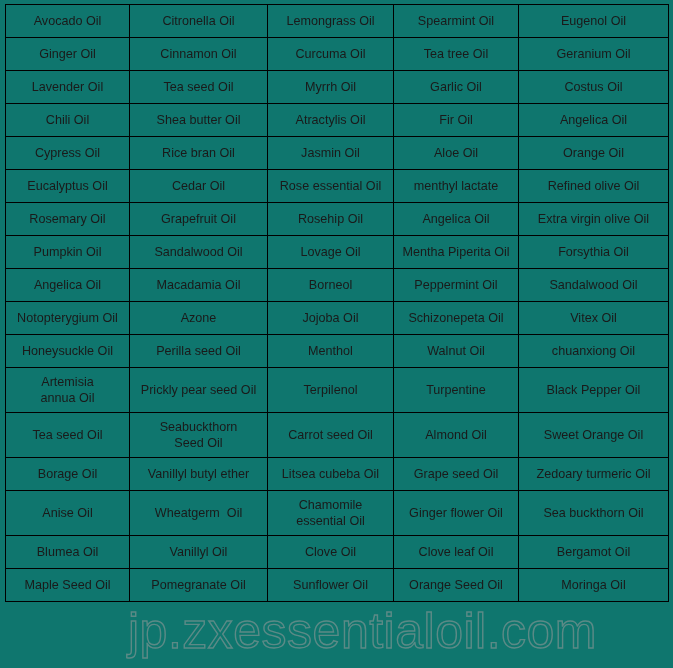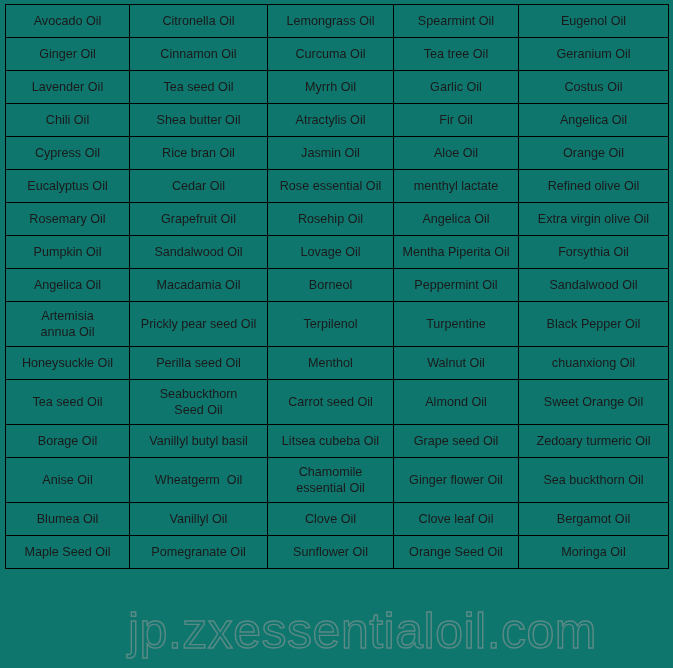--- a/index.html
+++ b/index.html
@@ -155,45 +155,52 @@
             <td>Forsythia Oil</td>
           </tr>
           <tr>
             <td>Angelica Oil</td>
             <td>Macadamia Oil</td>
             <td>Borneol</td>
             <td>Peppermint Oil</td>
             <td>Sandalwood Oil</td>
           </tr>
           <tr>
+            <td>Notopterygium Oil</td>
+            <td>Azone</td>
+            <td>Jojoba Oil</td>
+            <td>Schizonepeta Oil</td>
+            <td>Vitex Oil</td>
+          </tr>
+          <tr>
+            <td>Honeysuckle Oil</td>
+            <td>Perilla seed Oil</td>
+            <td>Menthol</td>
+            <td>Walnut Oil</td>
+            <td>chuanxiong Oil</td>
+          </tr>
+          <tr>
             <td>Artemisia
 annua Oil</td>
             <td>Prickly pear seed Oil</td>
             <td>Terpilenol</td>
             <td>Turpentine</td>
             <td>Black Pepper Oil</td>
           </tr>
           <tr>
-            <td>Honeysuckle Oil</td>
-            <td>Perilla seed Oil</td>
-            <td>Menthol</td>
-            <td>Walnut Oil</td>
-            <td>chuanxiong Oil</td>
-          </tr>
-          <tr>
             <td>Tea seed Oil</td>
             <td>Seabuckthorn
 Seed Oil</td>
             <td>Carrot seed Oil</td>
             <td>Almond Oil</td>
             <td>Sweet Orange Oil</td>
           </tr>
           <tr>
             <td>Borage Oil</td>
-            <td>Vanillyl butyl basil</td>
+            <td>Vanillyl butyl ether</td>
             <td>Litsea cubeba Oil</td>
             <td>Grape seed Oil</td>
             <td>Zedoary turmeric Oil</td>
           </tr>
           <tr>
             <td>Anise Oil</td>
             <td>Wheatgerm  Oil</td>
             <td>Chamomile
 essential Oil</td>
             <td>Ginger flower Oil</td>

